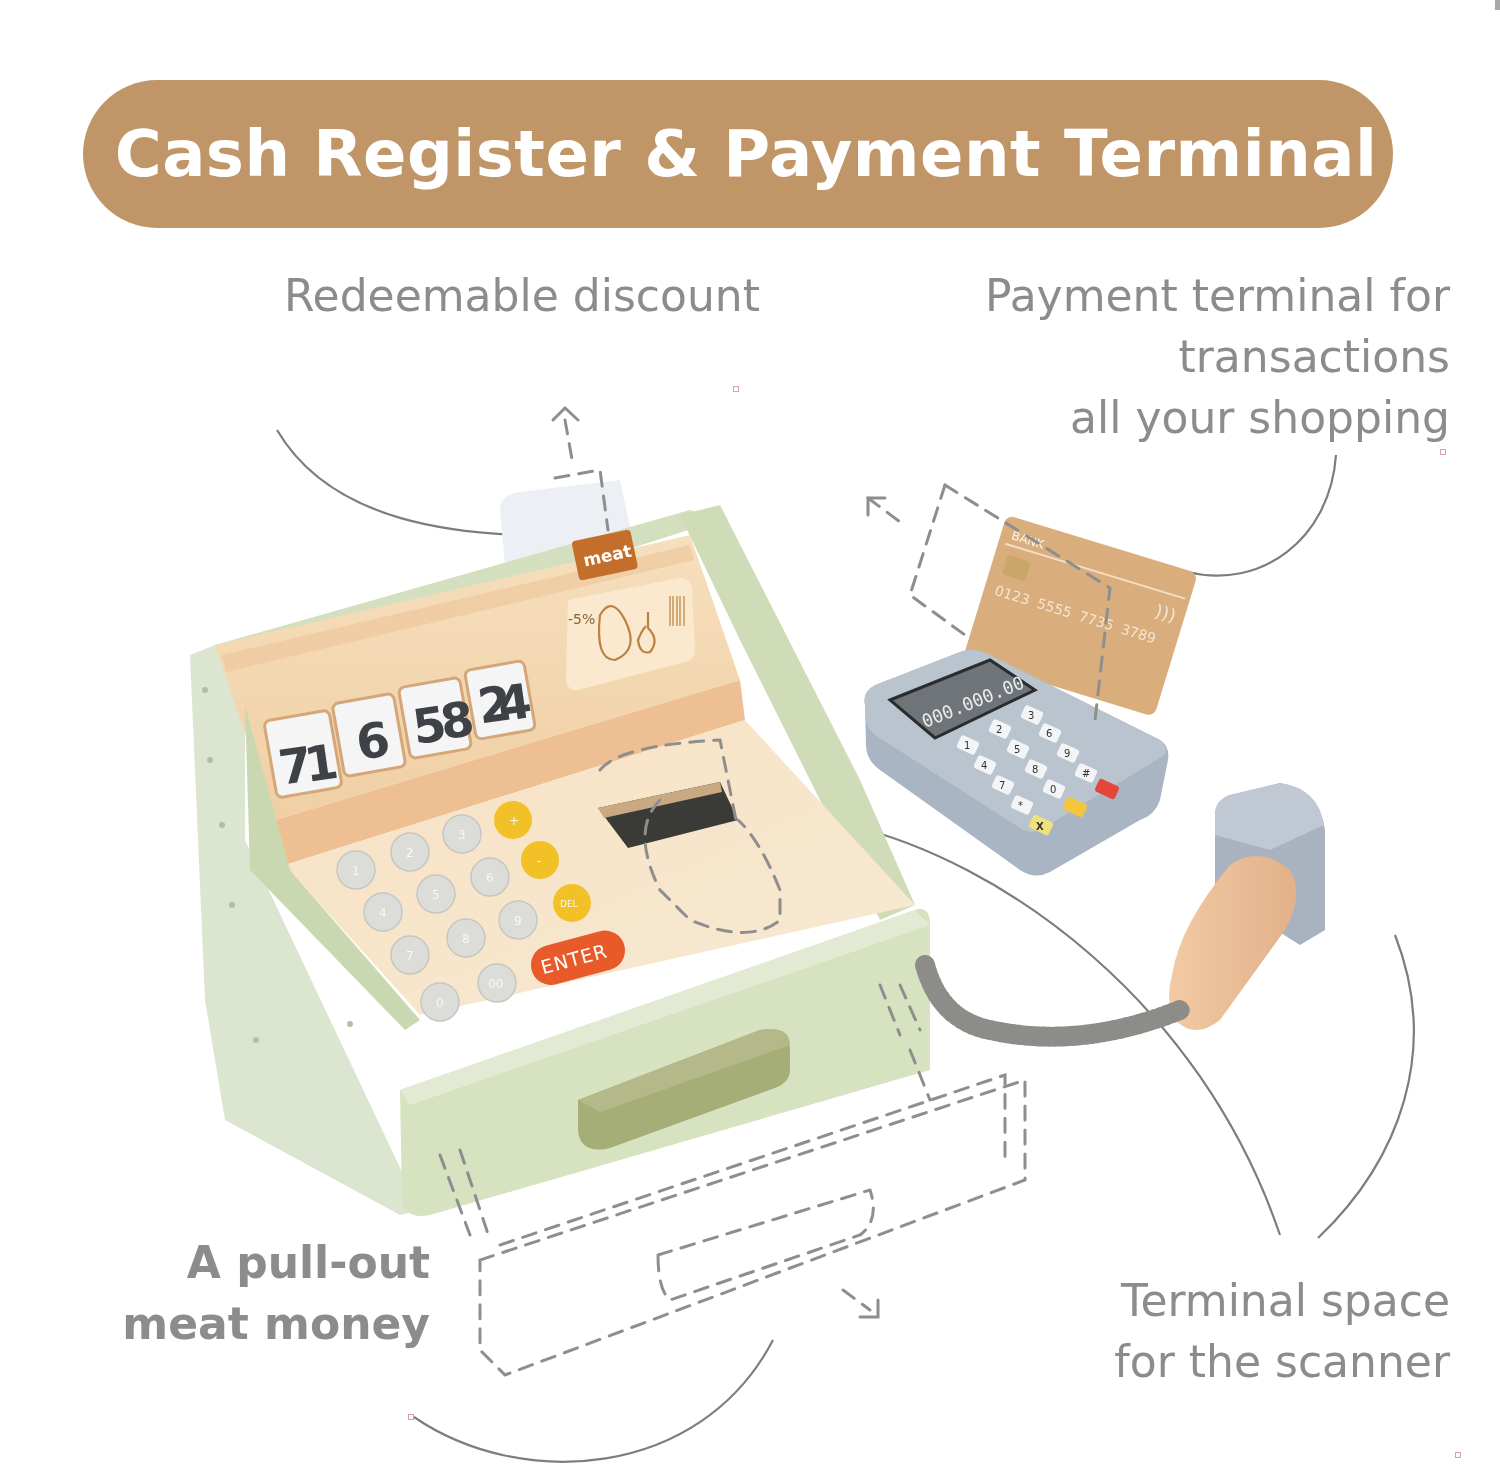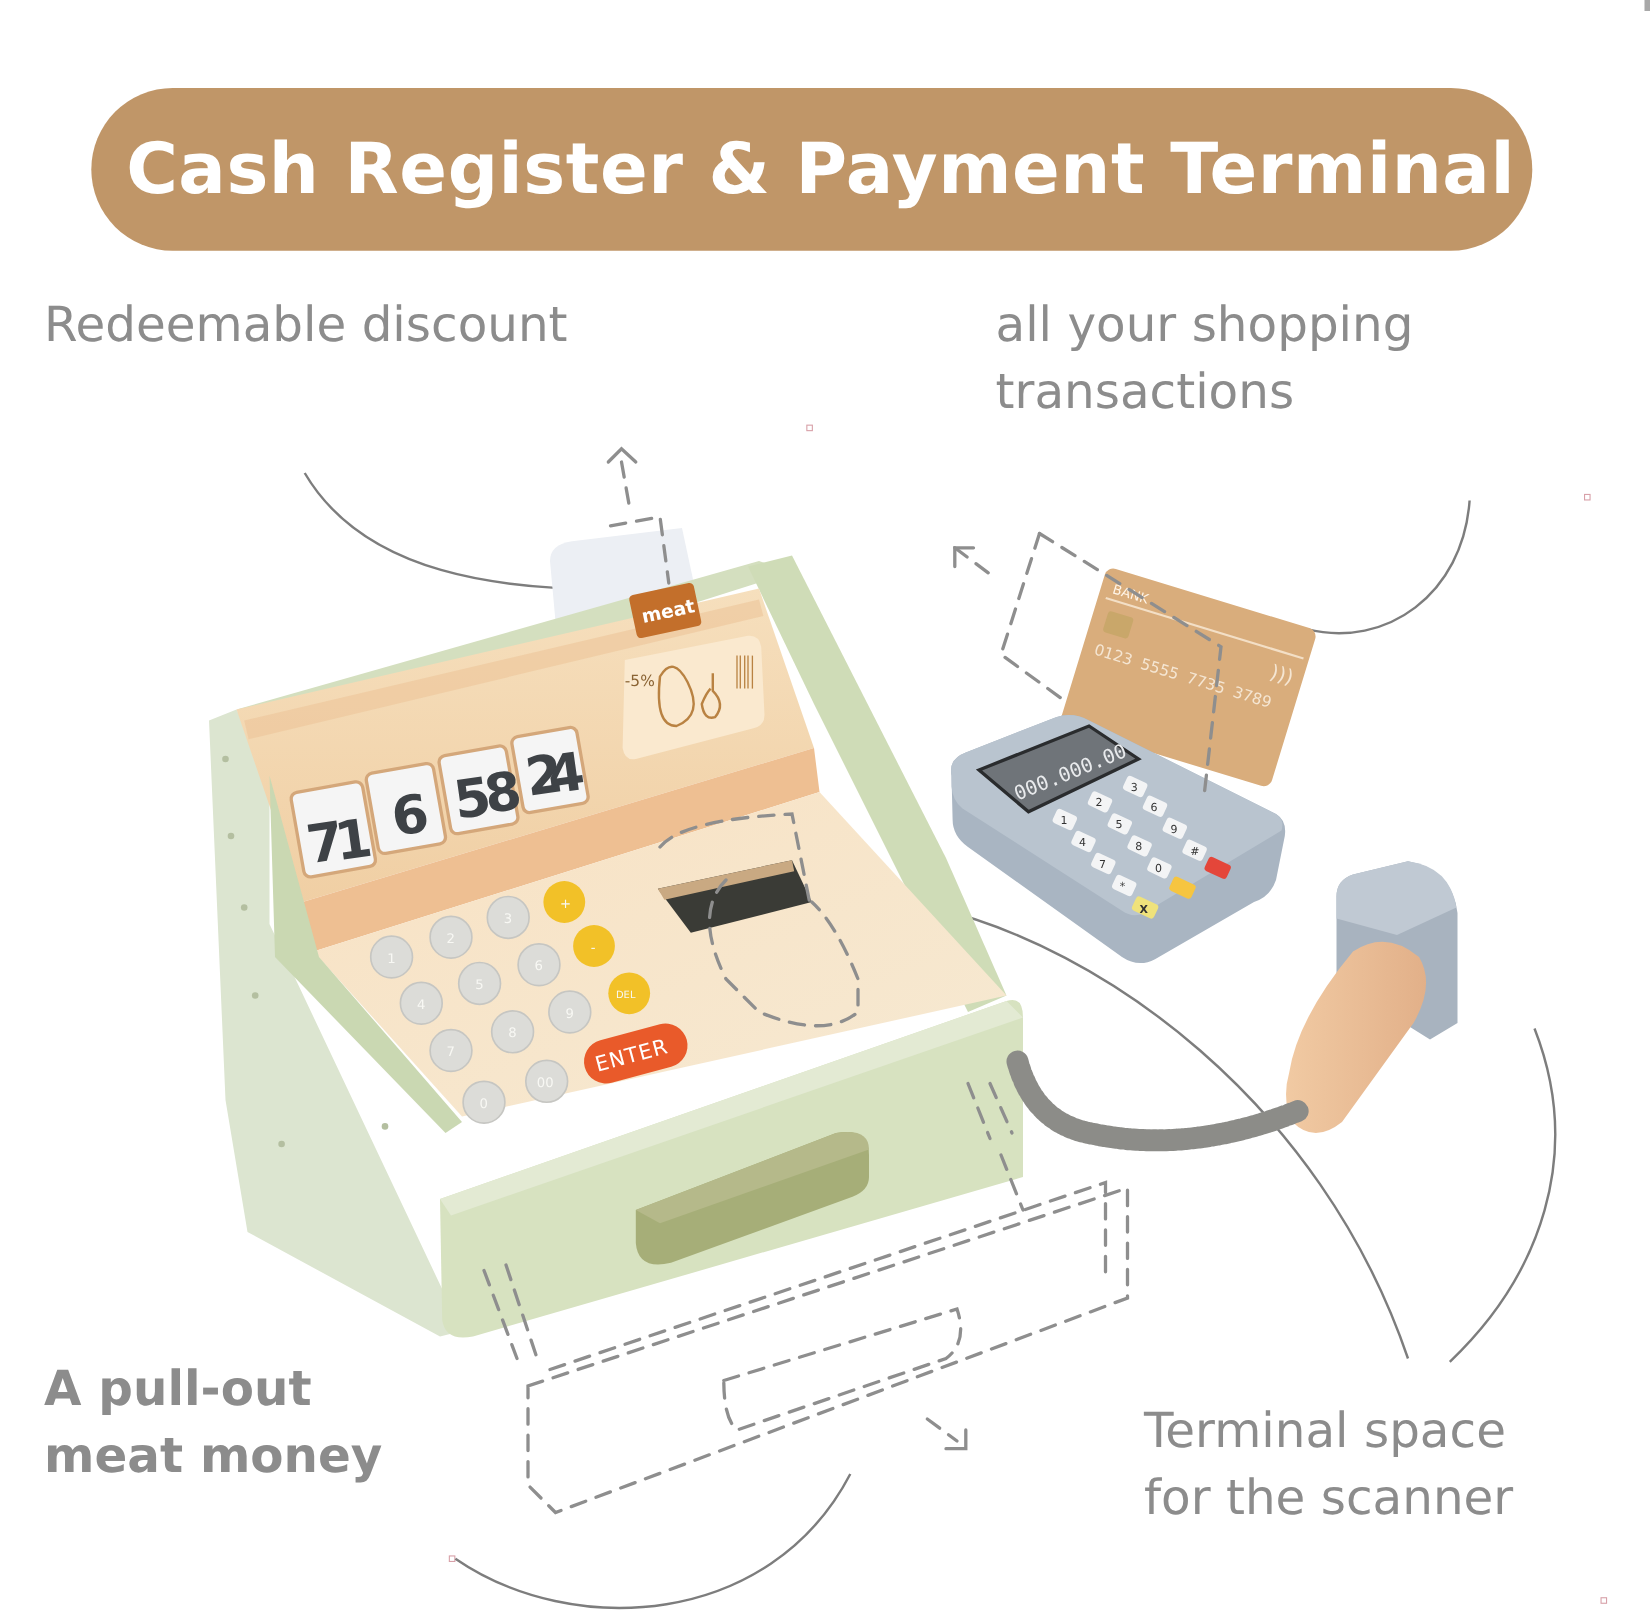--- a/index.html
+++ b/index.html
@@ -11,21 +11,21 @@
     background: #c09668; border-radius: 74px;
     display: flex; align-items: center; justify-content: center;
   }
   .title-pill span {
     color: #ffffff; font-size: 64px; font-weight: bold; letter-spacing: 0.5px;
     font-family: "DejaVu Sans", sans-serif;
     margin-left: 16px;
   }
 
   .callout {
-    position: absolute; color: #8c8c8c; text-align: left;
+    position: absolute; color: #8c8c8c; text-align: right;
     font-family: "DejaVu Sans", sans-serif; font-size: 44px; line-height: 61px;
   }
   .callout span { display: block; white-space: nowrap; }
   #callout-vouchers { left: 40px; top: 265px; width: 720px; }
   #callout-terminal { left: 905px; top: 265px; width: 545px; }
   #callout-drawer { left: 40px; top: 1232px; width: 390px; font-weight: bold; }
   #callout-scanner { left: 1040px; top: 1270px; width: 410px; }
 
   svg.scene { position: absolute; left: 0; top: 0; }
   .corner-mark { position: absolute; width: 6px; height: 6px; border: 1px solid #d8a0a8; }
@@ -37,22 +37,23 @@
 <div class="scrollbar-thumb"></div>
 
 <div class="title-pill">
   <span>Cash Register &amp; Payment Terminal</span>
 </div>
 
 <div class="callout" id="callout-vouchers">
   <span>Redeemable discount</span>
 </div>
 <div class="callout" id="callout-terminal">
+  <span>Payment terminal for</span>
+  <span>transactions</span>
   <span>all your shopping</span>
-  <span>transactions</span>
 </div>
 <div class="callout" id="callout-drawer">
   <span>A pull-out</span>
   <span>meat money</span>
 </div>
 <div class="callout" id="callout-scanner">
   <span>Terminal space</span>
   <span>for the scanner</span>
 </div>
 

